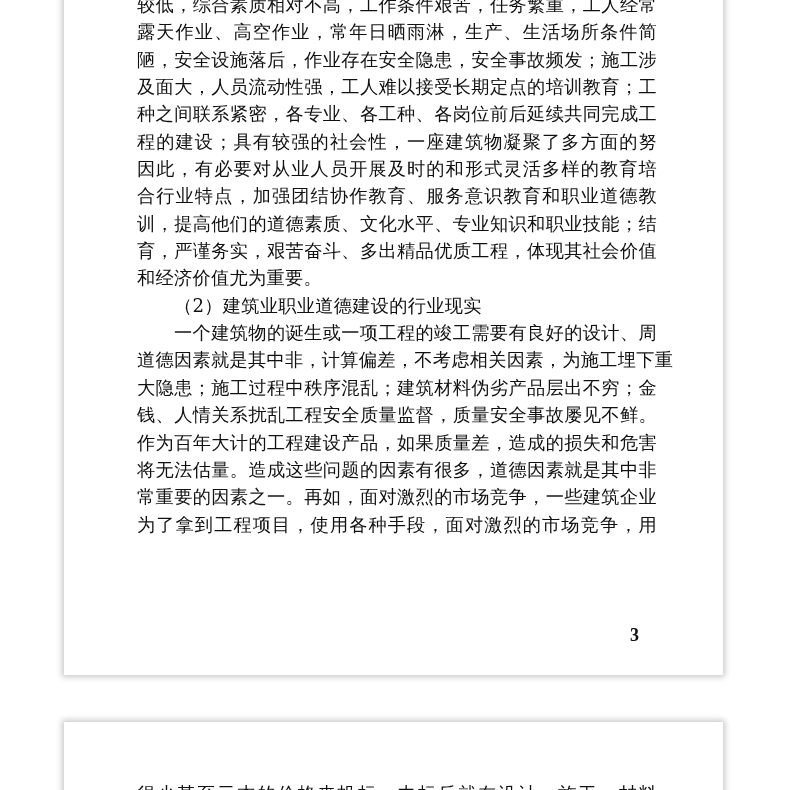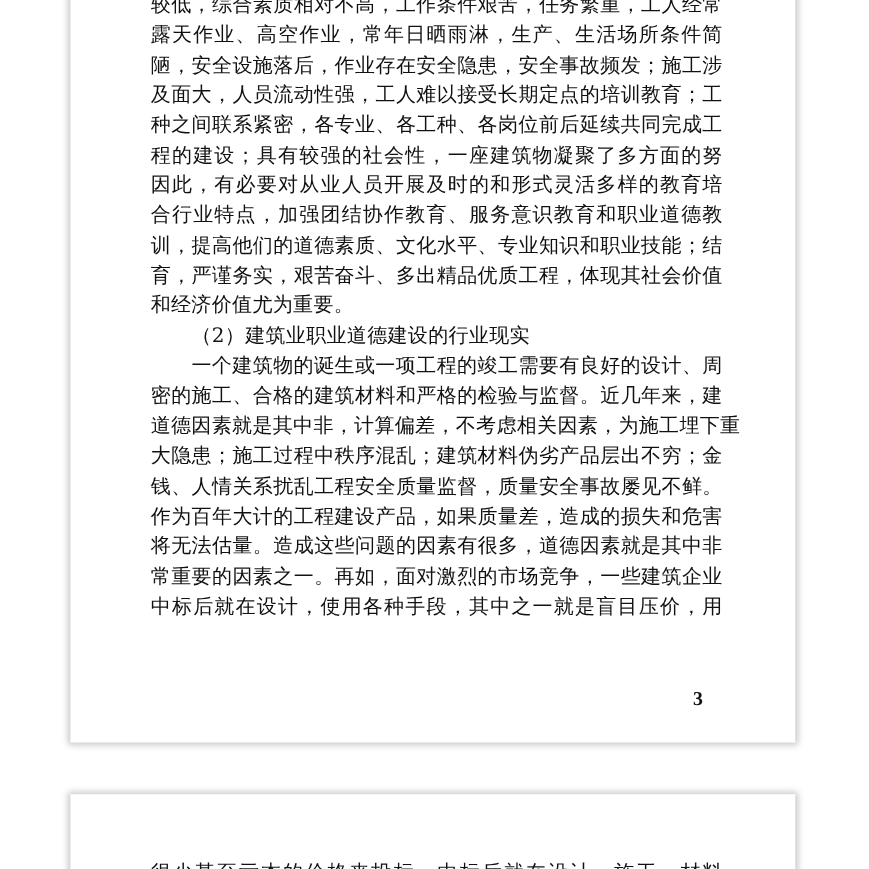--- a/index.html
+++ b/index.html
@@ -51,28 +51,27 @@
     <span class="line">及面大，人员流动性强，工人难以接受长期定点的培训教育；工</span>
     <span class="line">种之间联系紧密，各专业、各工种、各岗位前后延续共同完成工</span>
     <span class="line">程的建设；具有较强的社会性，一座建筑物凝聚了多方面的努</span>
     <span class="line">因此，有必要对从业人员开展及时的和形式灵活多样的教育培</span>
     <span class="line">合行业特点，加强团结协作教育、服务意识教育和职业道德教</span>
     <span class="line">训，提高他们的道德素质、文化水平、专业知识和职业技能；结</span>
     <span class="line">育，严谨务实，艰苦奋斗、多出精品优质工程，体现其社会价值</span>
     <span class="line last">和经济价值尤为重要。</span>
     <span class="line last indent">（2）建筑业职业道德建设的行业现实</span>
     <span class="line indent">一个建筑物的诞生或一项工程的竣工需要有良好的设计、周</span>
-    <span class="line">密的施工、合格的建筑材料和严格的检验与监督。近几年来，建</span>
     <span class="line">道德因素就是其中非，计算偏差，不考虑相关因素，为施工埋下重</span>
     <span class="line">大隐患；施工过程中秩序混乱；建筑材料伪劣产品层出不穷；金</span>
     <span class="line">钱、人情关系扰乱工程安全质量监督，质量安全事故屡见不鲜。</span>
     <span class="line">作为百年大计的工程建设产品，如果质量差，造成的损失和危害</span>
     <span class="line">将无法估量。造成这些问题的因素有很多，道德因素就是其中非</span>
     <span class="line">常重要的因素之一。再如，面对激烈的市场竞争，一些建筑企业</span>
-    <span class="line">中标后就在设计，使用各种手段，其中之一就是盲目压价，用</span>
+    <span class="line">为了拿到工程项目，使用各种手段，面对激烈的市场竞争，用</span>
   </div>
   <div class="page-number">3</div>
 </div>
 
 <div class="page" id="page2">
   <div class="text-block">
     <span class="line">很少甚至亏本的价格来投标，中标后就在设计、施工、材料</span>
   </div>
 </div>
 

